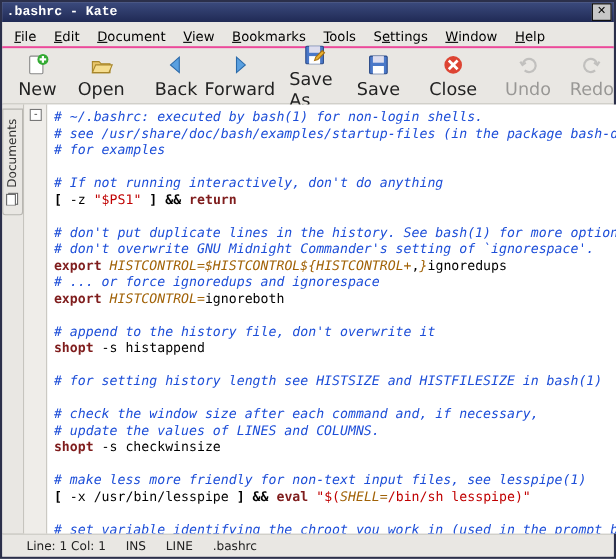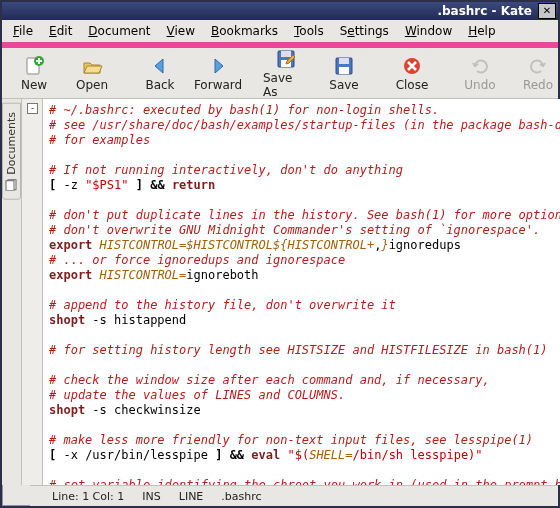--- a/index.html
+++ b/index.html
@@ -1,43 +1,43 @@
 <!DOCTYPE html>
 <html><head>
 <meta charset="utf-8">
 <style>
   html,body{margin:0;padding:0;height:100%;font-family:"DejaVu Sans","Bitstream Vera Sans",Arial,sans-serif;font-size:12px;background:#4f5a7a;}
   .window{position:absolute;inset:0;border:2px solid #2b2f4a;background:#e9e7e3;display:flex;flex-direction:column;box-shadow:inset 0 0 0 1px #8c90a8;}
   .title-bar{height:18px;background:linear-gradient(#3b4a7d,#202a55);color:#fff;display:flex;align-items:center;padding:0 2px 0 4px;font-weight:bold;font-size:12px;position:relative;}
-  .title-text{flex:1;text-align:right;padding-right:6px;}
+  .title-text{flex:1;padding-right:6px;font-family:Liberation Mono, monospace;}
   .title-close{width:16px;height:14px;background:#c7c7c7;border:1px solid #000;display:flex;align-items:center;justify-content:center;color:#000;font-weight:bold;font-size:10px;line-height:1;}
-  .menu-bar{height:22px;background:#e9e7e3;border-bottom:6px solid #ec4899;display:flex;align-items:center;padding:0 4px;gap:2px;}
+  .menu-bar{height:22px;background:#e9e7e3;border-bottom:2px solid #ec4899;display:flex;align-items:flex-end;padding:0 4px;gap:2px;}
   .menu-item{padding:2px 7px;color:#000;cursor:default;}
   .menu-item u{text-decoration:underline;}
   .toolbar{height:46px;background:#e9e7e3;border-bottom:1px solid #c2c0ba;display:flex;align-items:center;padding:2px 4px;gap:2px;}
   .tbtn{display:flex;flex-direction:column;align-items:center;justify-content:center;min-width:46px;height:42px;padding:0 4px;border:1px solid transparent;border-radius:3px;cursor:default;}
   .tbtn.disabled{opacity:0.4;}
   .tbtn .ico{width:22px;height:22px;display:flex;align-items:center;justify-content:center;}
-  .tbtn .lbl{font-size:12px;color:#222;margin-top:1px;}
+  .tbtn .lbl{font-size:16px;color:#222;margin-top:1px;}
   .tsep{width:1px;height:36px;background:#c9c7c1;margin:0 4px;}
   .main{flex:1;display:flex;min-height:0;}
   .sidetab{width:22px;background:#e9e7e3;border-right:1px solid #c2c0ba;display:flex;flex-direction:column;align-items:center;padding-top:4px;}
   .vtab{writing-mode:vertical-rl;transform:rotate(180deg);background:#e9e7e3;border:1px solid #b8b6b1;border-radius:3px 3px 0 0;padding:8px 2px;font-size:11px;color:#333;display:flex;align-items:center;gap:4px;}
   .edwrap{flex:1;display:flex;min-height:0;}
   .gutter{width:20px;background:#efede9;border-right:1px solid #c2c0ba;position:relative;}
   .fold{position:absolute;left:5px;top:4px;width:9px;height:9px;border:1px solid #777;background:#fff;display:flex;align-items:center;justify-content:center;font-size:9px;line-height:1;color:#333;}
   .editor{flex:1;background:#fff;overflow:hidden;position:relative;}
   .code{font-family:"DejaVu Sans Mono","Bitstream Vera Sans Mono",Consolas,monospace;font-size:12px;line-height:15px;padding:4px 6px;white-space:pre;color:#000;}
-  .cm{color:#b91c1c;font-style:italic;}
+  .cm{color:#1d4ed8;font-style:italic;}
   .kw{color:#000;font-weight:bold;}
   .op{color:#000;font-weight:bold;}
   .str{color:#c00000;}
   .var{color:#a16207;font-style:italic;}
   .cmd{color:#7f1d1d;font-weight:bold;}
-  .status{height:20px;background:#e9e7e3;border-top:1px solid #c2c0ba;display:flex;align-items:center;padding:0 22px;font-size:11px;color:#222;gap:18px;margin-left:28px;}
+  .status{height:20px;background:#e9e7e3;border-top:1px solid #c2c0ba;display:flex;align-items:center;padding:0 22px;font-size:11px;color:#222;gap:18px;}
   svg{display:block;}
 </style>
 </head>
 <body>
 
 <div class="window">
   <div class="title-bar">
     <span class="title-text">.bashrc - Kate</span>
     <div class="title-close">
       <span>✕</span>

